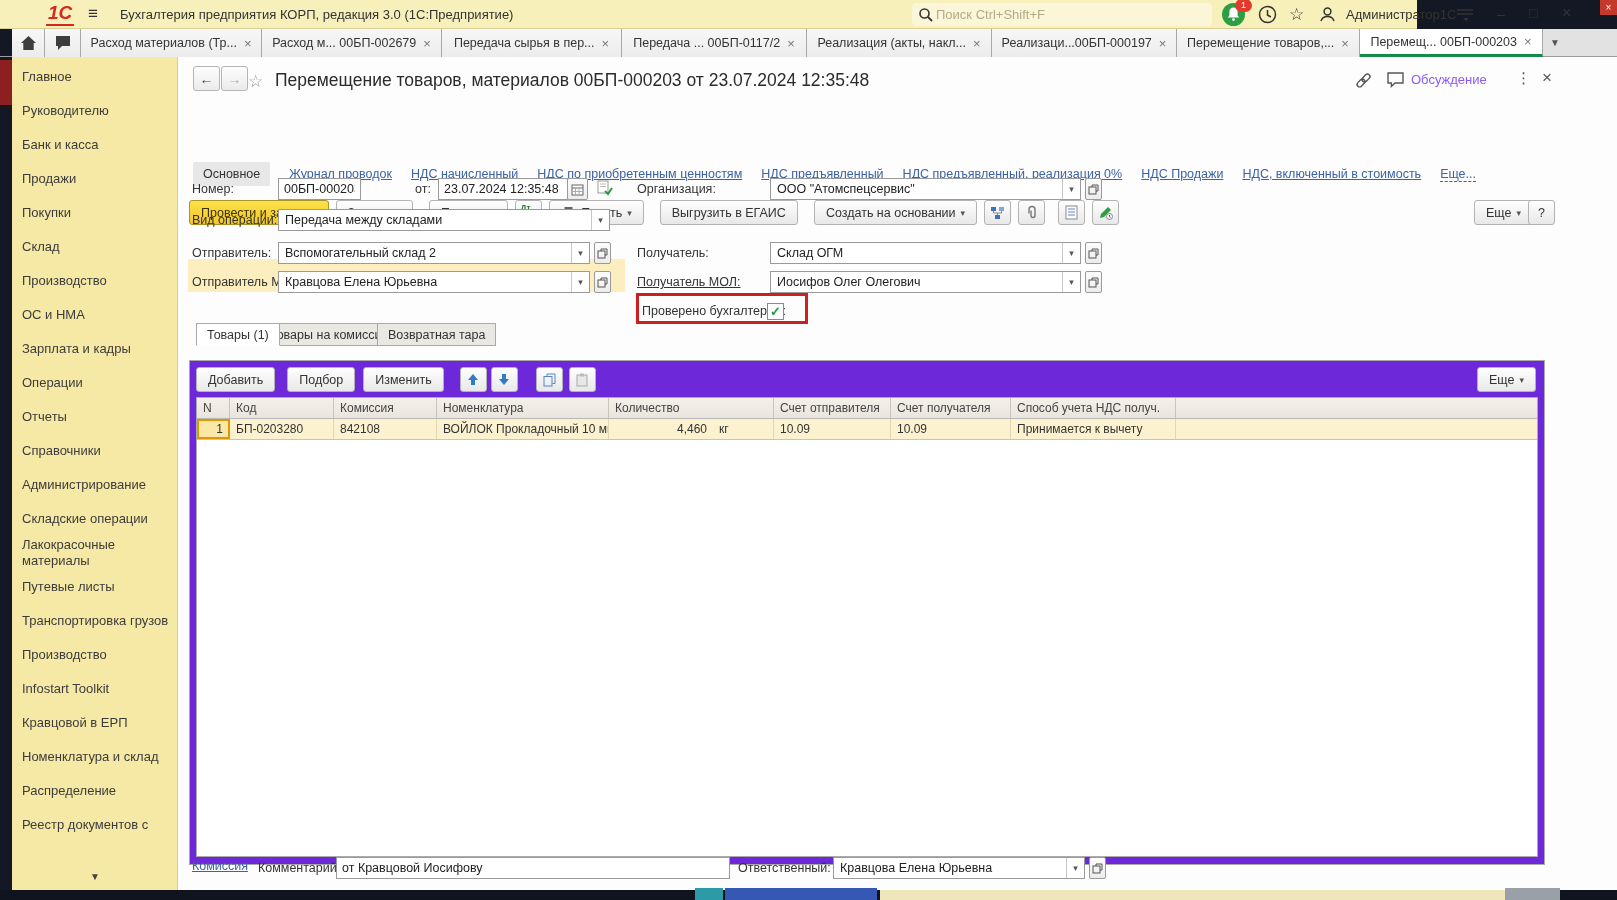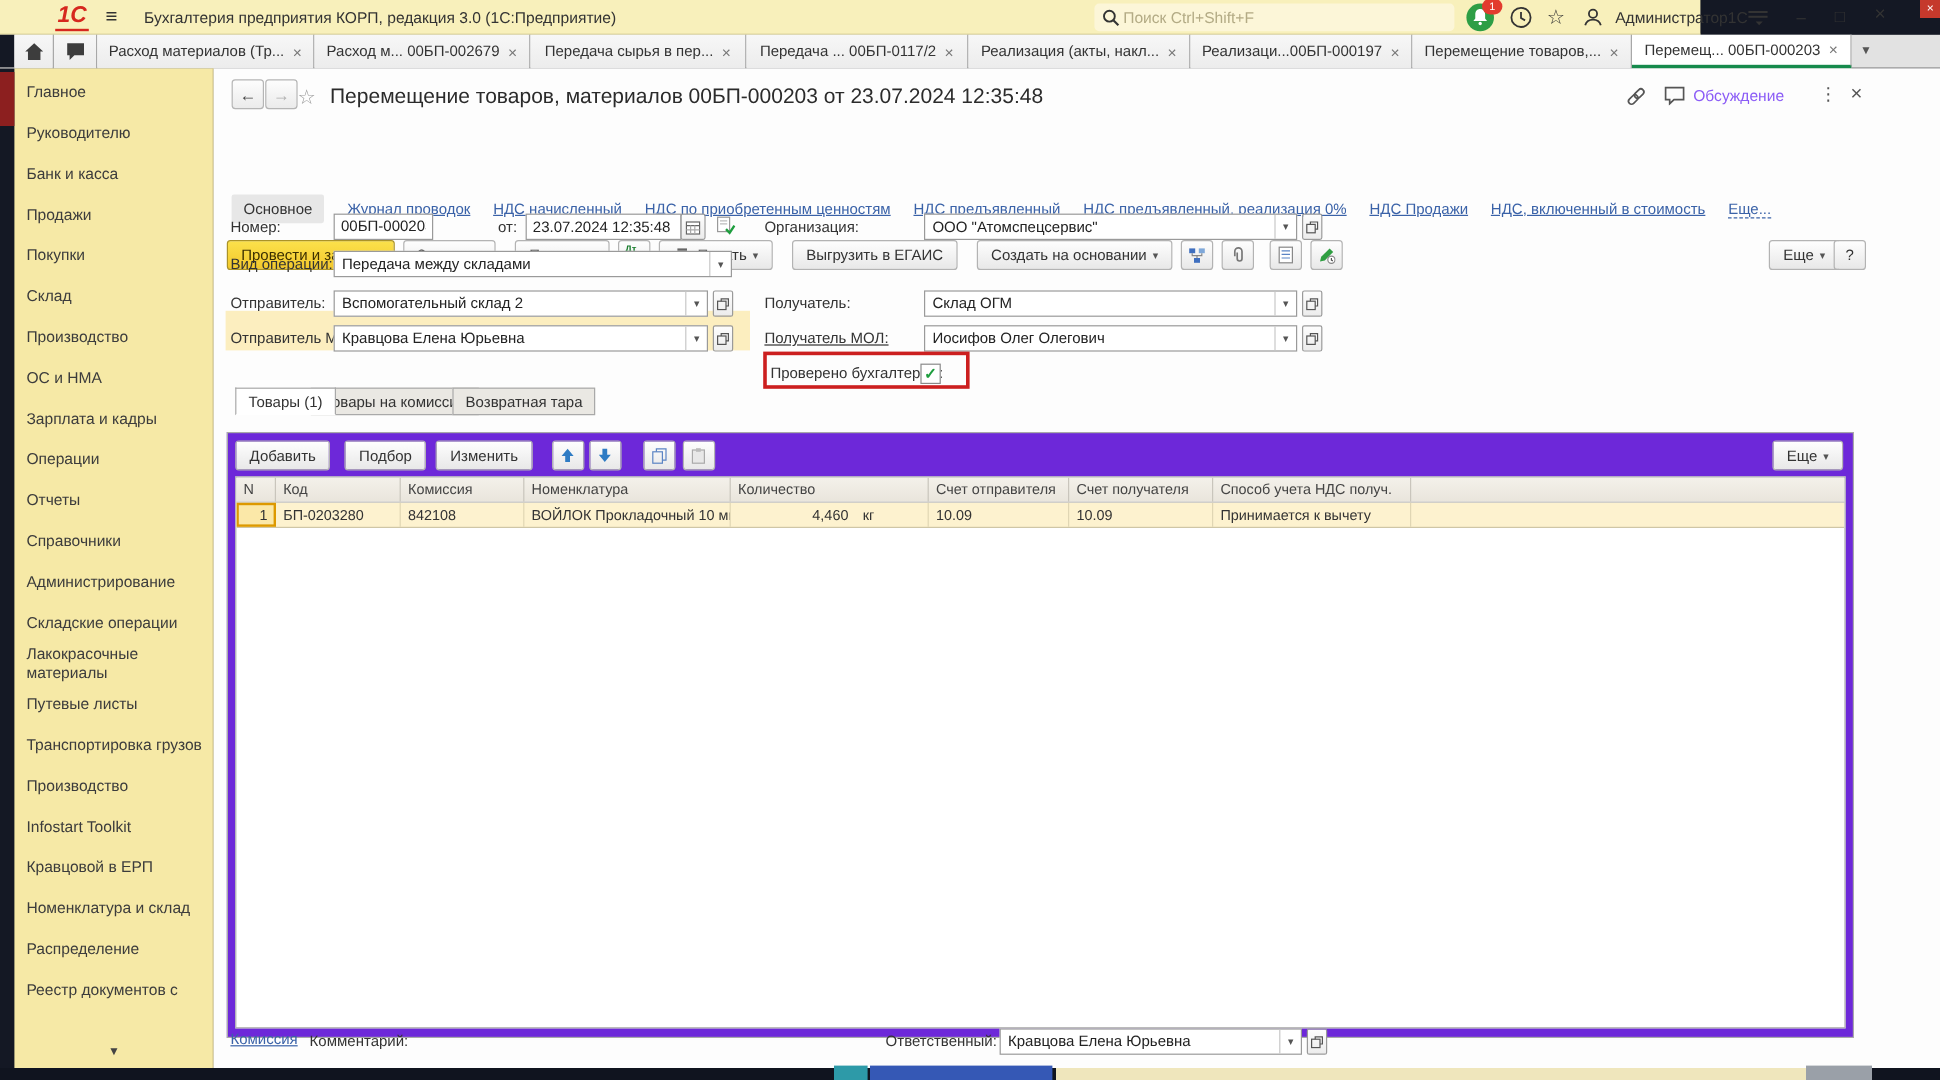--- a/index.html
+++ b/index.html
@@ -473,20 +473,21 @@
           <div class="gc c5">10.09</div>
           <div class="gc c6">10.09</div>
           <div class="gc c7">Принимается к вычету</div>
           <div class="gc c8"></div>
         </div>
       </div>
     </div>
 
     <a class="footer-link" style="left:14px;top:802px;">Комиссия</a>
     <span class="lbl" style="left:80px;top:800px;">Комментарий:</span>
+    <input class="tinput" style="left: 158px; top: 800px; width: 394px;" value="от Кравцовой Иосифову">
     <span class="lbl" style="left:560px;top:800px;">Ответственный:</span>
     <div class="combo" style="left:655px;top:800px;width:252px;">
       <span class="ctext">Кравцова Елена Юрьевна</span>
       <span class="carr">▾</span>
     </div>
     <button class="openbtn" style="left:911px;top:800px;">
       <svg width="11" height="11" viewBox="0 0 11 11" fill="none" stroke="#555">
           <rect x="1" y="3" width="7" height="7"></rect>
           <path d="M4 3V1h6v6H8"></path>
         </svg>

